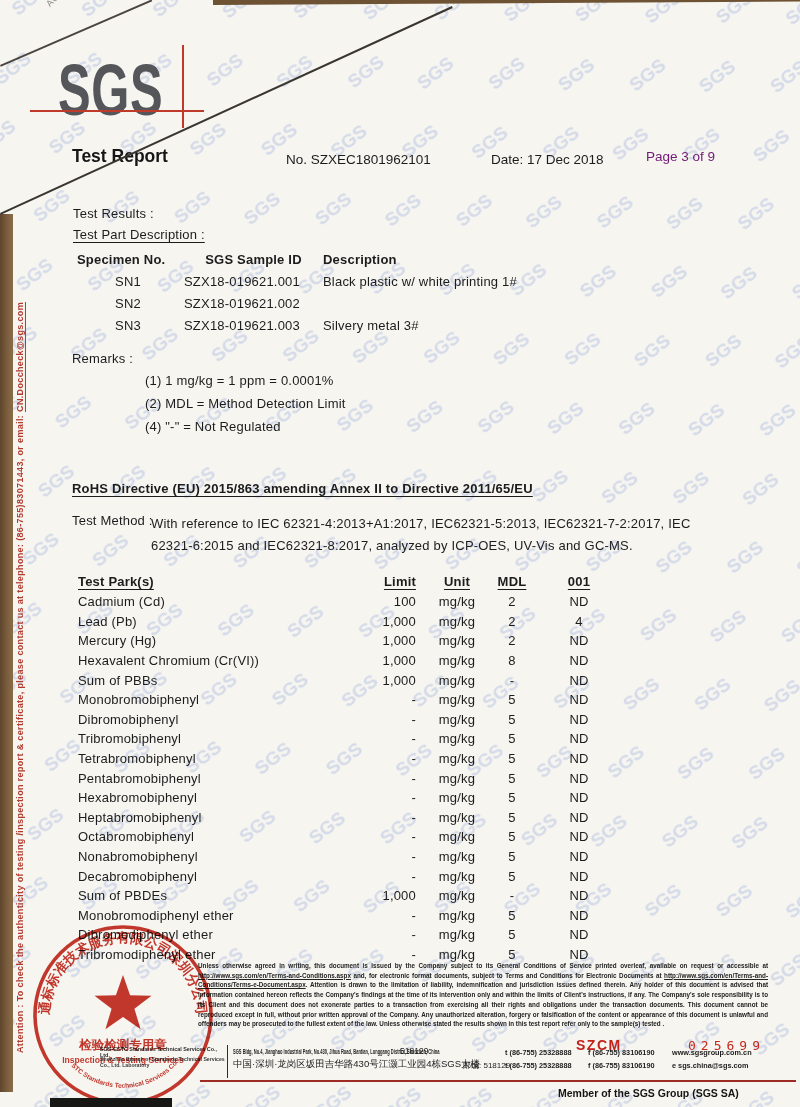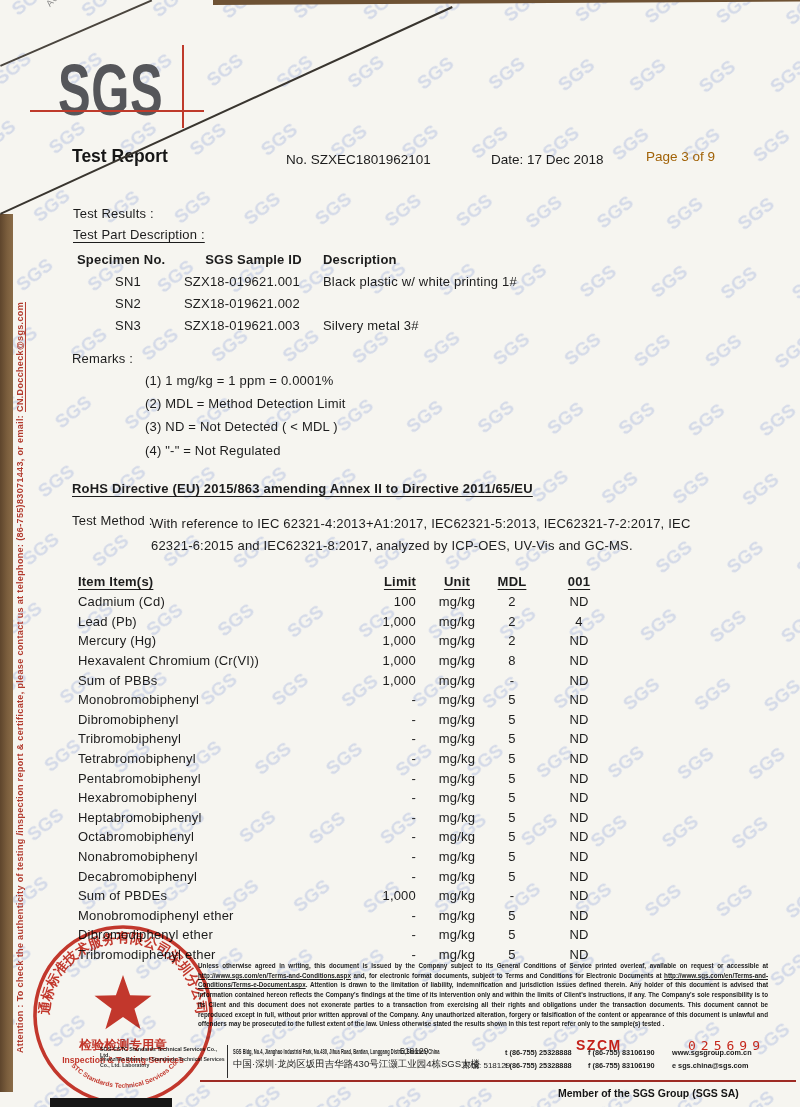--- a/index.html
+++ b/index.html
@@ -17,21 +17,21 @@
   .wm{left:0;top:0;}
   .wmt{font-family:"Liberation Sans",sans-serif;font-weight:bold;font-size:19px;fill:#ccd3e6;opacity:.8;}
   
   .logo-text{left:58px;top:54px;font-size:72px;line-height:1;font-weight:bold;color:#55565a;transform:scaleX(.68);transform-origin:0 0;letter-spacing:1px;}
   .logo-hline{left:30px;top:110px;width:174px;height:2px;background:#bf3a2b;}
   .logo-vline{left:182px;top:45px;width:2px;height:83px;background:#bf3a2b;}
   
   .doc-title{left:72px;top:146px;font-size:17.5px;font-weight:bold;color:#161616;}
   .report-no{left:286px;top:152px;font-size:13.5px;color:#1c1c1c;}
   .report-date{left:491px;top:152px;font-size:13.5px;color:#1c1c1c;}
-  .page-no{left:646px;top:149px;font-size:13.5px;color:#a16207;}
+  .page-no{left:646px;top:149px;font-size:13.5px;color:#701a75;}
   
   .bodytxt{font-size:13px;color:#1c1c1c;letter-spacing:.2px;}
   .lbl-results{left:73px;top:206px;}
   .lbl-part{left:73px;top:227px;text-decoration:underline;text-underline-offset:3px;}
   
   .spec-table{left:72px;top:248px;width:560px;}
   .spec-row{display:grid;grid-template-columns:112px 139px auto;height:22px;align-items:center;}
   .spec-head{font-weight:bold;}
   .spec-c1{text-align:center;}
   .spec-head .spec-c1{text-align:left;padding-left:5px;}
@@ -141,35 +141,34 @@
       </div>
   </div>
 
   <div class="abs bodytxt lbl-remarks">Remarks :</div>
   <div class="abs bodytxt remarks-list">
 
       <div>(1) 1 mg/kg = 1 ppm = 0.0001%</div>
 
       <div>(2) MDL = Method Detection Limit</div>
 
-      <div>(3) ND = Not Detected ( &lt; MDL )</div>
 
       <div>(4) "-" = Not Regulated</div>
     </div>
 
   <div class="abs bodytxt rohs">RoHS Directive (EU) 2015/863 amending Annex II to Directive 2011/65/EU</div>
   <div class="abs bodytxt lbl-method">Test Method :</div>
   <div class="abs bodytxt method-lines">
     <div>With reference to IEC 62321-4:2013+A1:2017, IEC62321-5:2013, IEC62321-7-2:2017, IEC</div>
     <div>62321-6:2015 and IEC62321-8:2017, analyzed by ICP-OES, UV-Vis and GC-MS.</div>
   </div>
 
   <div class="abs bodytxt res-table">
     <div class="res-row res-head">
-      <span class="rc-item">Item Item(s)</span>
+      <span class="rc-item">Test Park(s)</span>
       <span class="rc-limit">Limit</span>
       <span class="rc-unit">Unit</span>
       <span class="rc-mdl">MDL</span>
       <span class="rc-res col-001">001</span>
     </div>
     <div>
 
         <div class="res-row">
           <span class="rc-item">Cadmium (Cd)</span>
           <span class="rc-limit">100</span>

